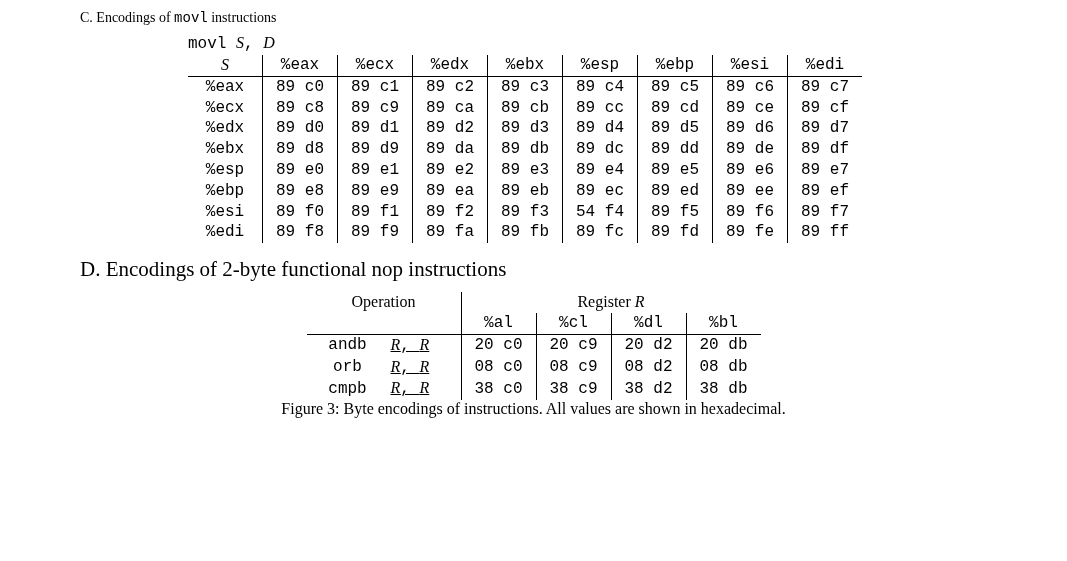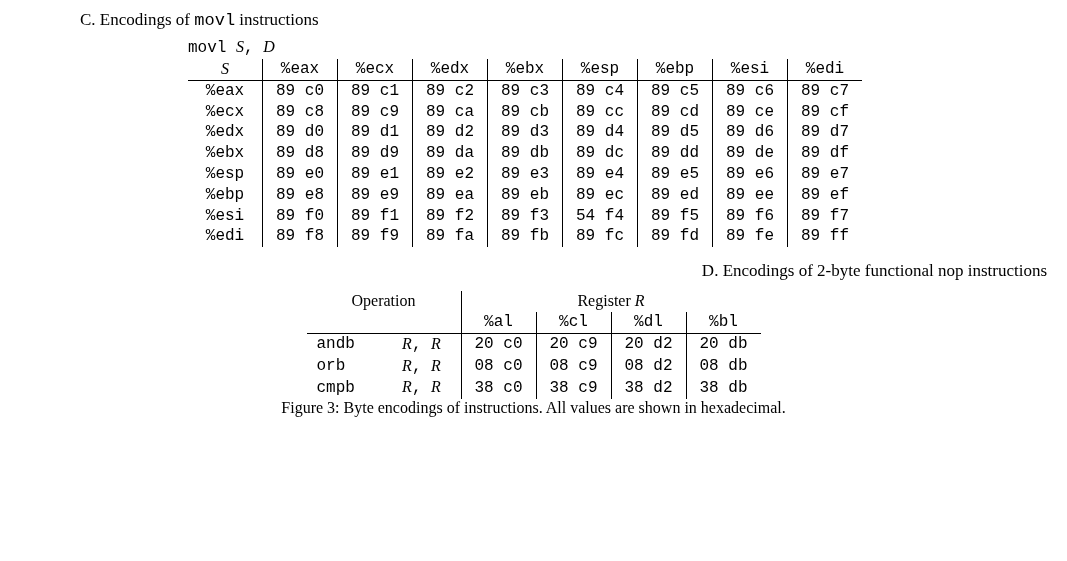--- a/index.html
+++ b/index.html
@@ -5,21 +5,21 @@
     body {
       font-family: 'Times New Roman', Times, serif;
       font-size: 16px;
       margin: 0;
       padding: 10px 20px;
       width: 1067px;
       box-sizing: border-box;
       color: #000;
     }
     .section-heading {
-      font-size: 17px;
+      font-size: 14px;
       margin-bottom: 8px;
       padding-left: 60px;
     }
     .mono {
       font-family: 'Courier New', Courier, monospace;
     }
     .italic {
       font-style: italic;
     }
     .movl-line {
@@ -80,42 +80,42 @@
       border-bottom: 0;
     }
     .table-d .reg-col-hdr {
       border-left: 1px solid #000;
       border-bottom: 1px solid #000;
     }
     .table-d .reg-col-hdr.first {
       border-left: none;
     }
     .table-d .op-cell {
+      text-align: center;
+      padding-left: 10px;
+    }
+    .table-d .op-args {
       text-align: left;
-      padding-left: 10px;
-    }
-    .table-d .op-args {
-      text-align: center;
       border-right: 1px solid #000;
       padding-right: 8px;
+      text-decoration: underline;
     }
     .table-d .cell {
       border-left: 1px solid #000;
       margin-left: 33px;
     }
     .caption {
       text-align: center;
       font-size: 16px;
     }
     .section-d-heading {
-      font-size: 17px;
+      font-size: 21px;
       margin-top: 14px;
       margin-bottom: 10px;
       padding-left: 60px;
-      text-align: right;
     }
     .src-hdr-row1 {
       border-right: 1px solid #000;
     }
     .op-blank {
       border-right: 1px solid #000;
       border-bottom: 1px solid #000;
     }
   </style>
 </head>

